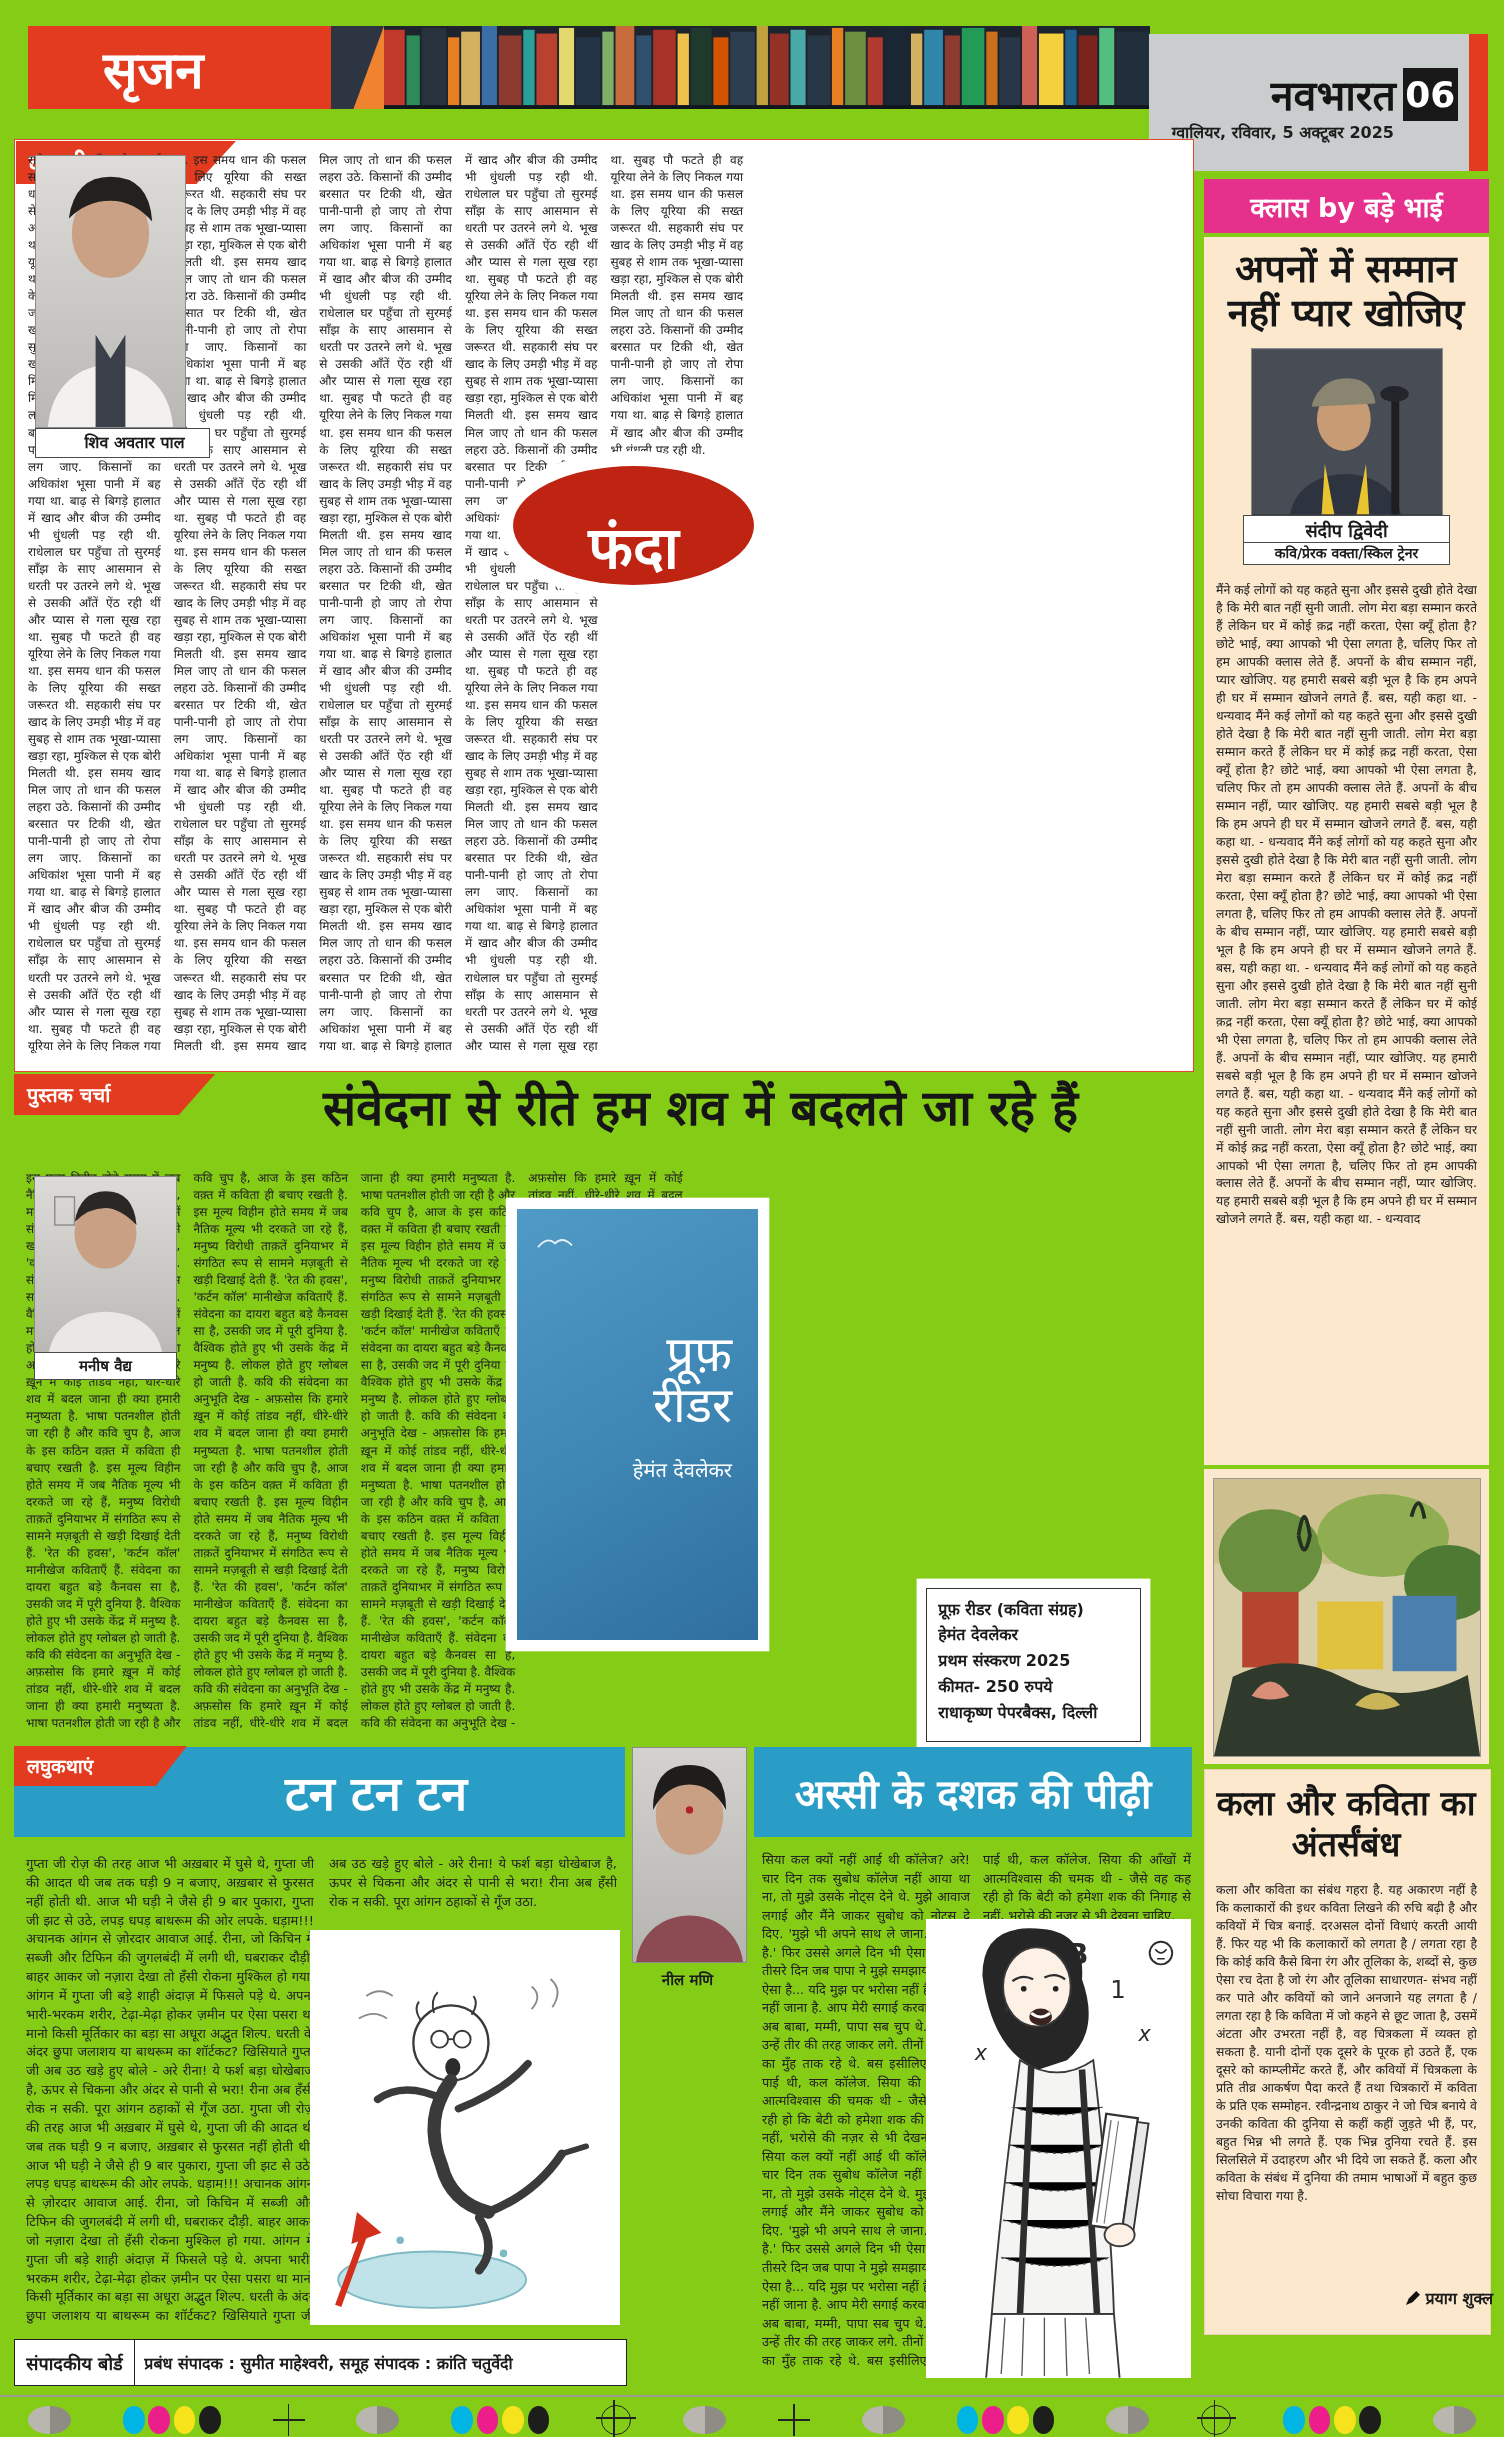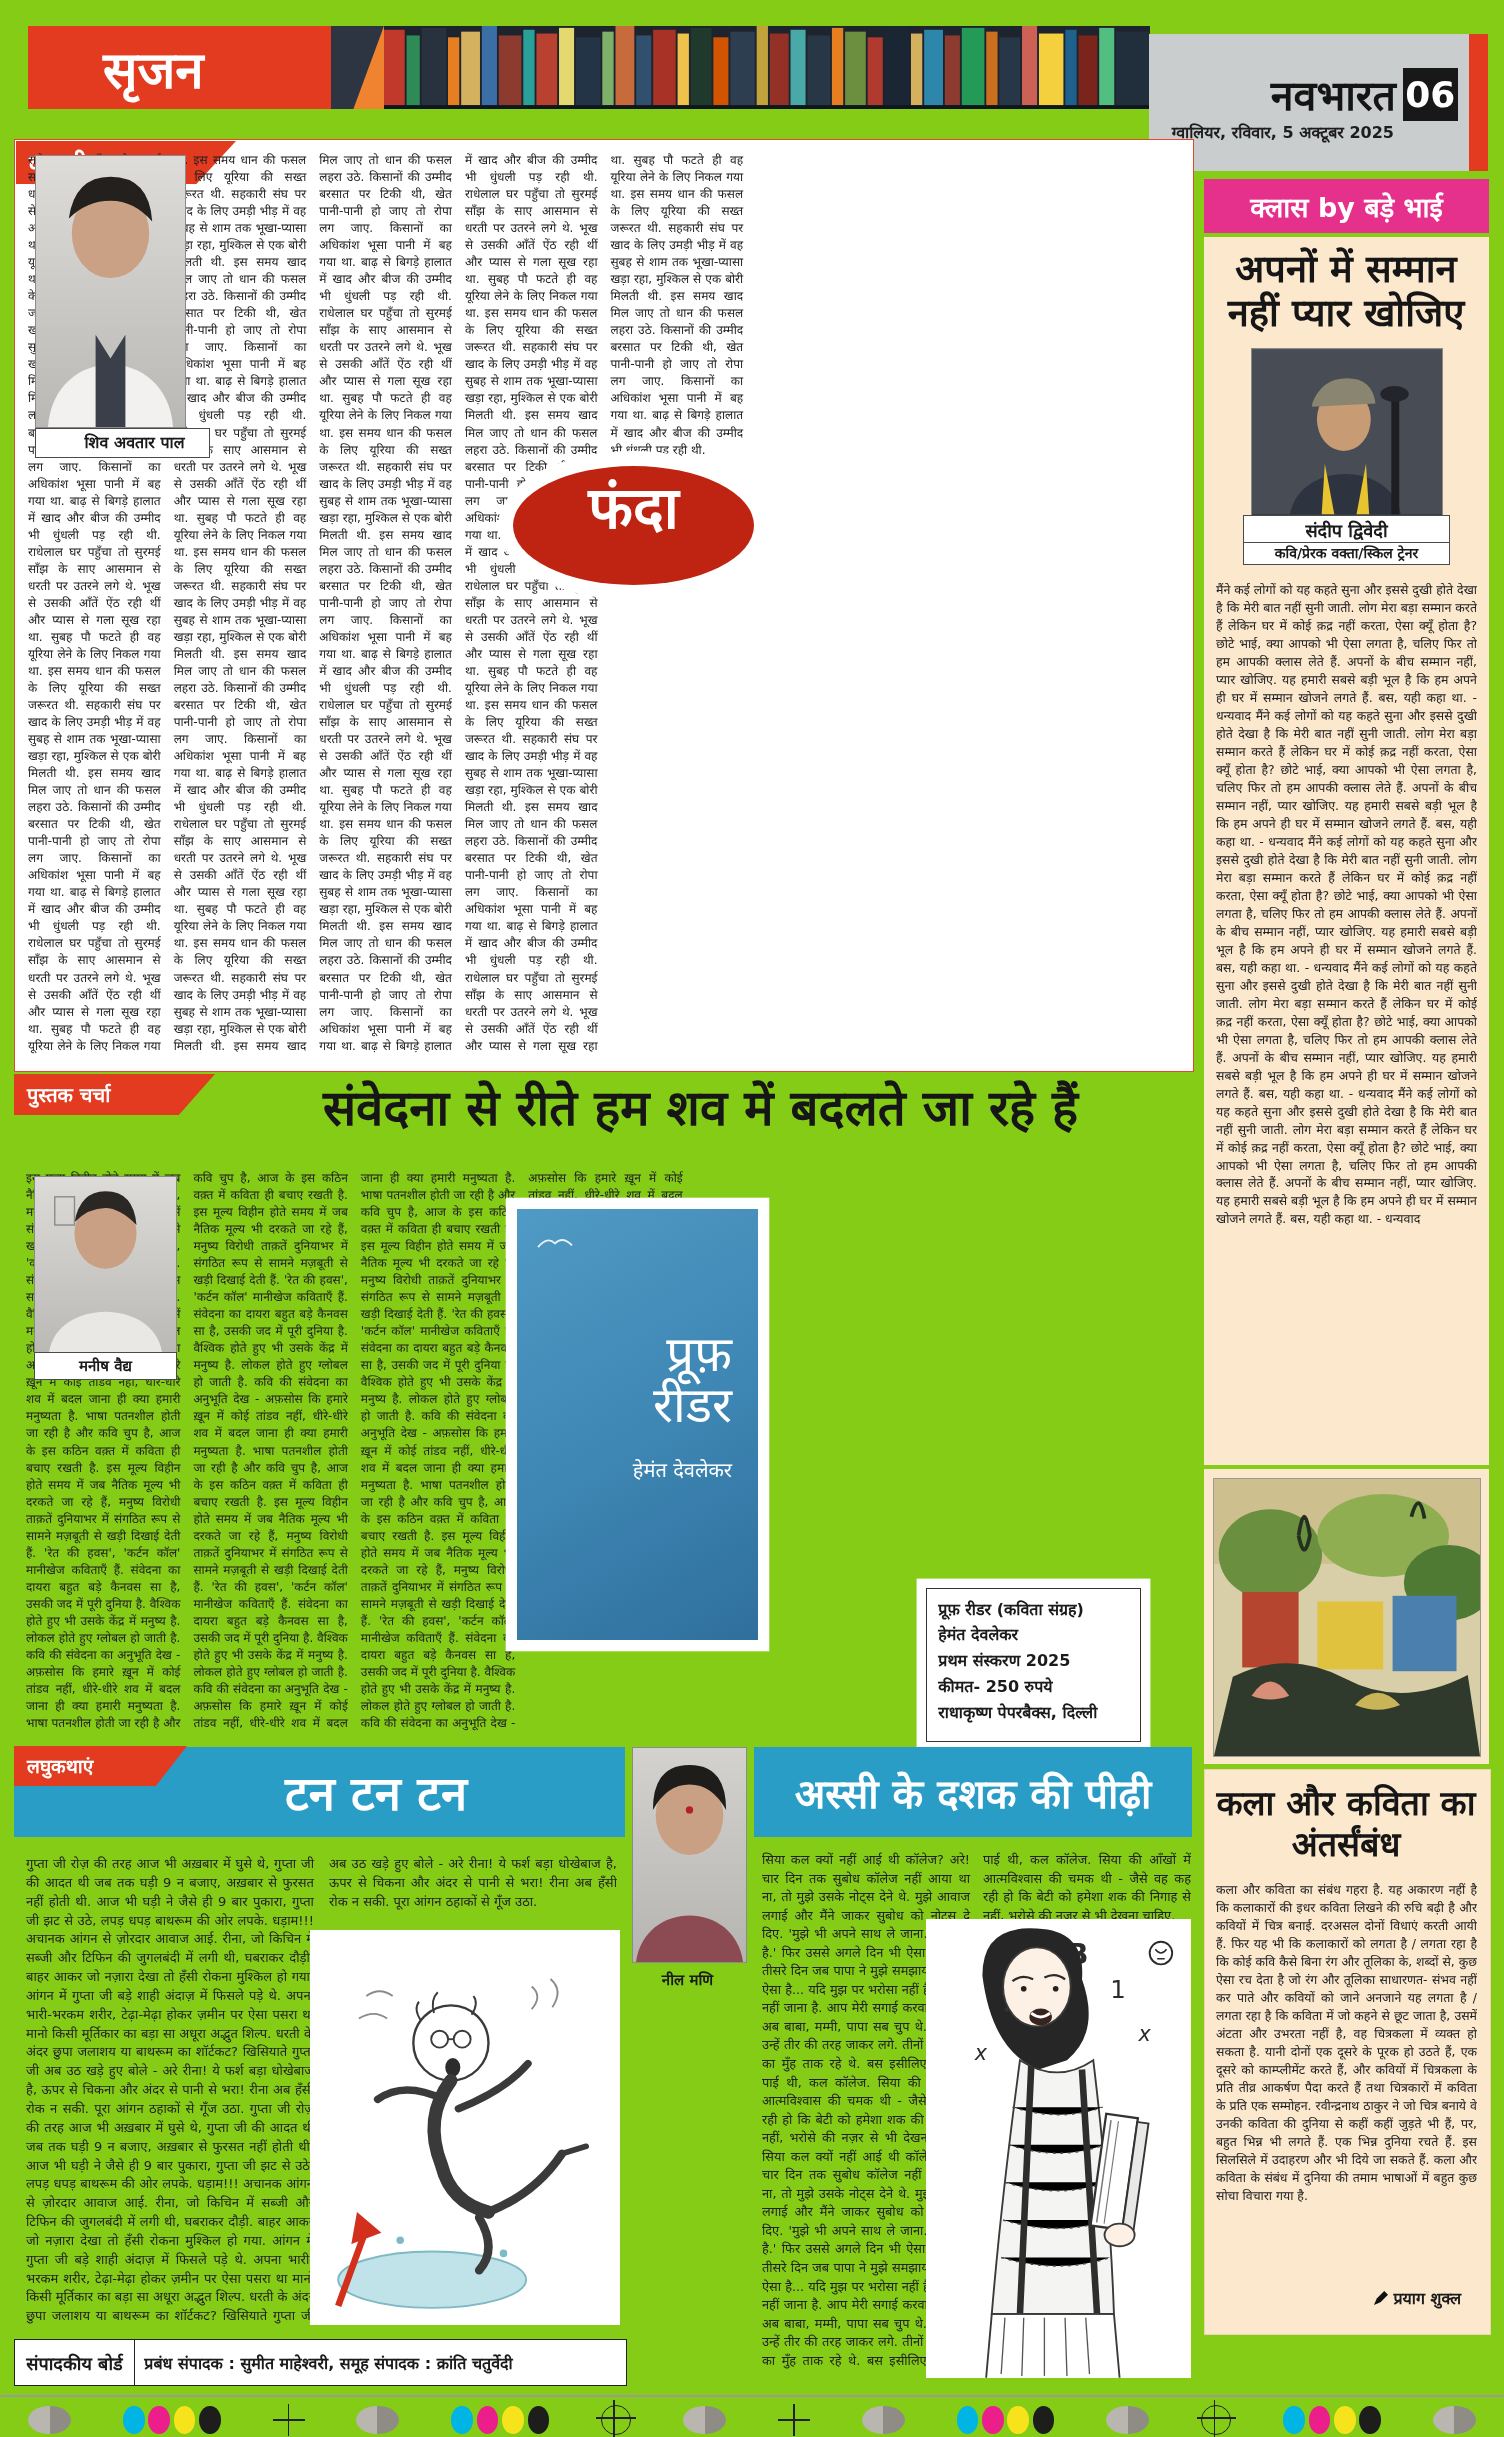--- a/index.html
+++ b/index.html
@@ -110,21 +110,21 @@
       <path d="M22 42 Q26 14 50 14 Q76 14 78 44 Q66 30 50 30 Q34 30 22 42 Z" fill="#24201d"></path>
       <path d="M8 182 C12 126 88 126 92 182 Z" fill="#f2f1ef"></path>
       <path d="M40 120 L50 136 L60 120 L60 182 L40 182 Z" fill="#3a3f4a"></path>
     </svg>
   </div>
   <div class="abs caption" style="left:35px;top:428px;width:149px;height:28px;font-size:16px;line-height:28px;padding-left:24px;">
     <span>शिव अवतार पाल</span>
   </div>
 
   <div class="abs" style="left:513px;top:466px;width:241px;height:119px;background:#bf2413;border-radius:50%;
-              box-shadow:0 0 0 15px #fff;display:flex;align-items:flex-start;justify-content:center;">
+              box-shadow:0 0 0 15px #fff;display:flex;align-items:flex-end;justify-content:center;">
     <span style="color:#fff;font-weight:bold;font-size:58px;">फंदा</span>
   </div>
 
   <div class="abs" style="left:1204px;top:179px;width:285px;height:54px;background:#e5318c;display:flex;align-items:center;justify-content:center;">
     <span style="color:#fff;font-weight:bold;font-size:27px;">क्लास by बड़े भाई</span>
   </div>
   <div class="abs cream" style="left:1204px;top:237px;width:285px;height:1228px;"></div>
   <div class="abs headline" style="left:1209px;top:248px;width:274px;font-size:38px;line-height:1.15;">अपनों में सम्मान नहीं प्यार खोजिए</div>
   <div class="abs photo" style="left:1251px;top:348px;width:190px;height:166px;background:linear-gradient(180deg,#565b63,#34383f);">
     <svg width="190" height="166" viewBox="0 0 120 104">
@@ -159,21 +159,21 @@
       <path d="M40 230 q20 -30 40 0 q-20 8 -40 0" fill="#d98f77"></path>
       <path d="M150 240 q24 -26 48 0 q-24 10 -48 0" fill="#c9b458"></path>
       <path d="M90 60 q6 -40 12 0 q-6 30 -12 0" stroke="#23301f" stroke-width="4" fill="none"></path>
       <path d="M210 40 q8 -30 14 2" stroke="#23301f" stroke-width="4" fill="none"></path>
     </svg>
   </div>
 
   <div class="abs cream" style="left:1204px;top:1769px;width:285px;height:564px;border:0.9px solid #ecd3ae;"></div>
   <div class="abs headline" style="left:1211px;top:1783px;width:270px;font-size:34px;line-height:1.2;">कला और कविता का अंतर्संबंध</div>
   <div class="abs bodytxt2 justify colsfill" style="left:1216px;top:1881px;width:261px;height:399px;">कला और कविता का संबंध गहरा है. यह अकारण नहीं है कि कलाकारों की इधर कविता लिखने की रुचि बढ़ी है और कवियों में चित्र बनाई. दरअसल दोनों विधाएं करती आयी हैं. फिर यह भी कि कलाकारों को लगता है / लगता रहा है कि कोई कवि कैसे बिना रंग और तूलिका के, शब्दों से, कुछ ऐसा रच देता है जो रंग और तूलिका साधारणत- संभव नहीं कर पाते और कवियों को जाने अनजाने यह लगता है / लगता रहा है कि कविता में जो कहने से छूट जाता है, उसमें अंटता और उभरता नहीं है, वह चित्रकला में व्यक्त हो सकता है. यानी दोनों एक दूसरे के पूरक हो उठते हैं, एक दूसरे को काम्प्लीमेंट करते हैं, और कवियों में चित्रकला के प्रति तीव्र आकर्षण पैदा करते हैं तथा चित्रकारों में कविता के प्रति एक सम्मोहन. रवीन्द्रनाथ ठाकुर ने जो चित्र बनाये वे उनकी कविता की दुनिया से कहीं कहीं जुड़ते भी हैं, पर, बहुत भिन्न भी लगते हैं. एक भिन्न दुनिया रचते हैं. इस सिलसिले में उदाहरण और भी दिये जा सकते हैं. कला और कविता के संबंध में दुनिया की तमाम भाषाओं में बहुत कुछ सोचा विचारा गया है.</div>
-  <div class="abs" style="left:1200px;top:2287px;width:261px;text-align:right;font-weight:bold;font-size:16px;">
+  <div class="abs" style="left:1232px;top:2287px;width:261px;text-align:right;font-weight:bold;font-size:16px;">
     <svg width="15" height="15" viewBox="0 0 16 16" style="display:inline-block;vertical-align:-1.9px;">
       <path d="M1 15 L4 8 L12 0 L16 4 L8 12 Z" fill="#111"></path>
     </svg>
     <span>प्रयाग शुक्ल</span>
   </div>
 
   <div class="abs red label" style="left:14px;top:1074px;width:188px;height:41px;">
     <span style="font-size:20px;">पुस्तक चर्चा</span>
   </div>
   <div class="abs headline" style="left:216px;top:1082px;width:969px;font-size:49px;line-height:1.1;">संवेदना से रीते हम शव में बदलते जा रहे हैं</div>

